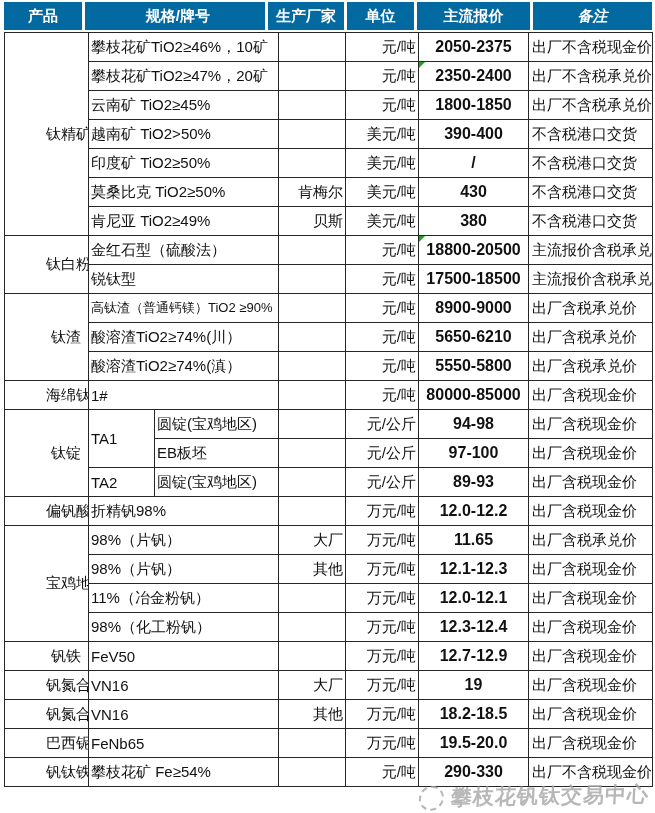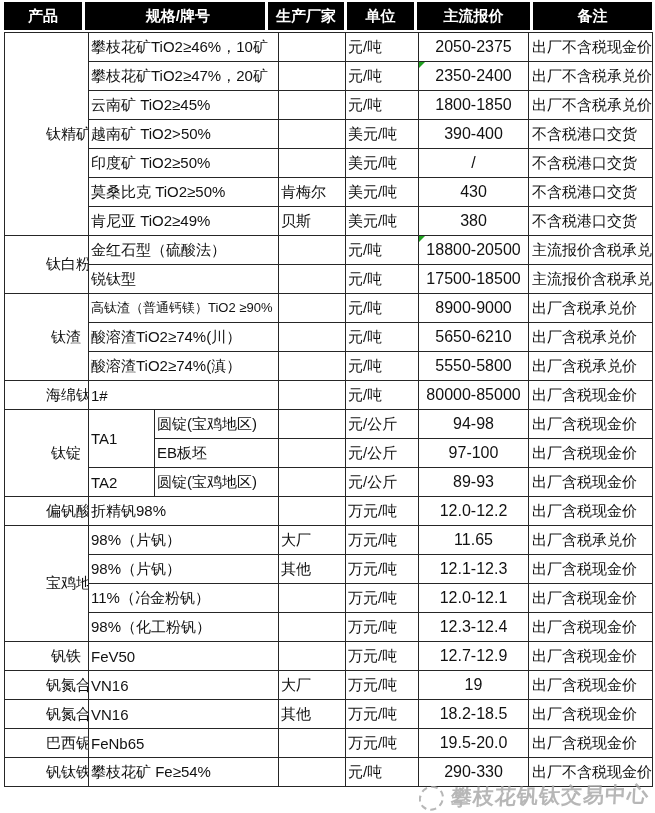--- a/index.html
+++ b/index.html
@@ -1,35 +1,35 @@
 <!DOCTYPE html>
 <html><head>
 <meta charset="utf-8">
 <style>
   html,body{margin:0;padding:0;background:#fff;}
   body{width:655px;height:813px;font-family:"Liberation Sans","DejaVu Sans",sans-serif;color:#111;}
   .sheet{position:relative;width:655px;height:813px;overflow:hidden;background:#fff;}
 
   
   .hdr{display:flex;margin:2px 0 0 4px;width:648px;height:28px;}
-  .hcell{box-sizing:border-box;background:#000000;color:#fff;font-weight:700;font-size:15px;
+  .hcell{box-sizing:border-box;background:#0369a1;color:#fff;font-weight:700;font-size:15px;
          display:flex;align-items:center;justify-content:center;border-right:3px solid #fff;}
   .hcell:last-child{border-right:none;}
   .w-prod{width:84px;} .w-spec{width:190px;padding-left:6px;} .w-mfr{width:82px;}
-  .w-unit{width:73px;} .w-price{width:120px;} .w-rem{width:124px;}
+  .w-unit{width:73px;} .w-price{width:120px;} .w-rem{width:124px;font-style:italic;}
 
   
   table{border-collapse:collapse;table-layout:fixed;margin:2px 0 0 4px;width:648px;}
   td{border:1px solid #262626;height:27px;font-size:15px;padding:0 2px;overflow:hidden;
      white-space:nowrap;background:#fff;}
   tr{height:29px;}
   .c-group{text-align:center;padding-left:41px;}
   .c-spec,.c-speca,.c-specb{text-align:left;}
-  .c-mfr,.c-unit{text-align:left;}
-  .c-price{text-align:center;font-size:16px;position:relative;}
+  .c-mfr,.c-unit{text-align:right;}
+  .c-price{text-align:center;font-size:16px;position:relative;font-weight:bold;}
   .c-remark{text-align:left;padding-left:3px;}
   .fs-small{font-size:13px;}
 
   
   .flag{position:absolute;top:0;left:0;width:0;height:0;
         border-top:6px solid #21a121;border-right:6px solid transparent;}
 
   
   .watermark{position:absolute;right:6px;bottom:3px;display:flex;align-items:center;gap:7px;
              color:#a6a6a6;opacity:.8;transform:skewX(-4deg) rotate(-1deg);}

